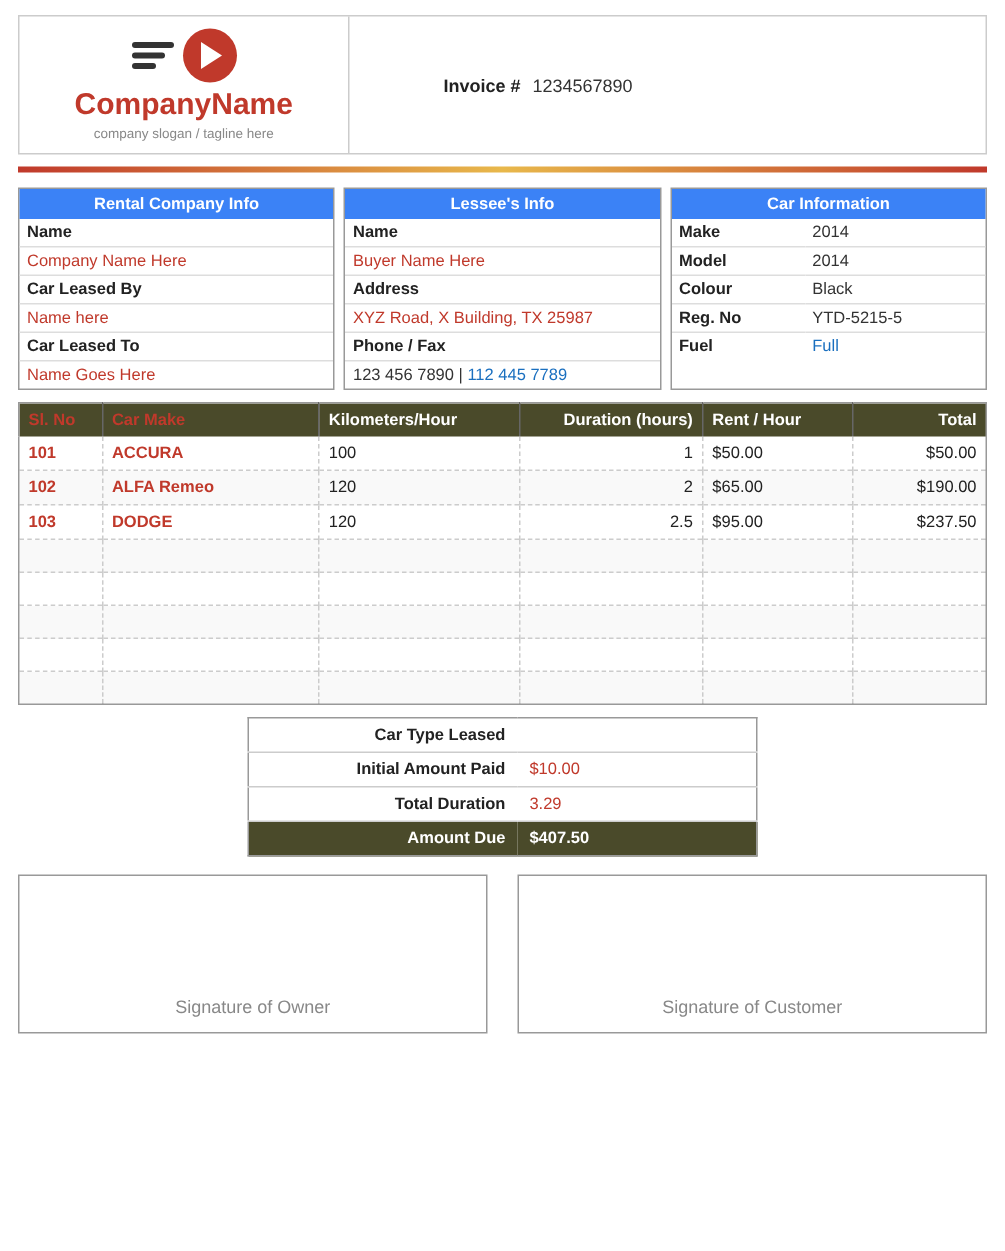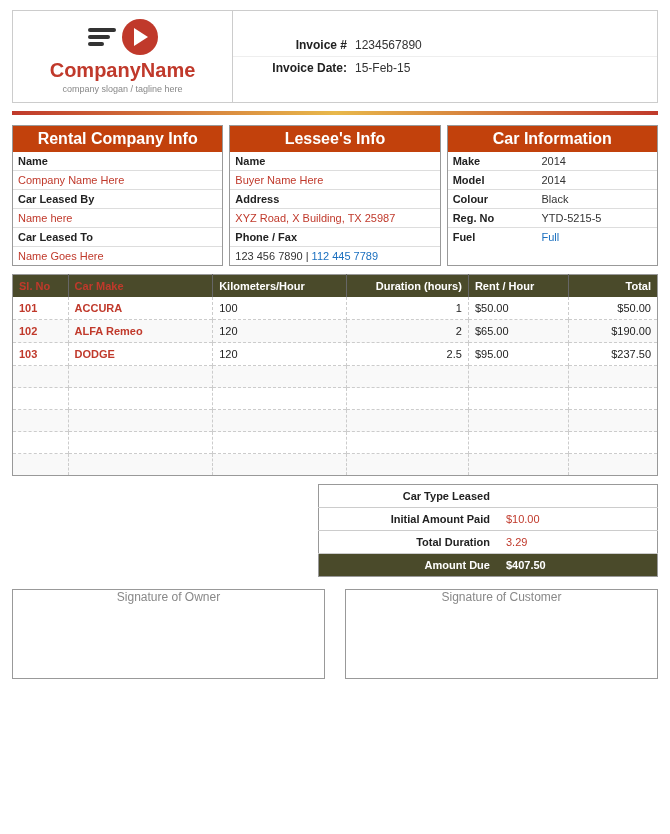--- a/index.html
+++ b/index.html
@@ -122,26 +122,26 @@
       display: flex;
       gap: 6px;
       margin-bottom: 8px;
     }
 
     .info-box {
       border: 1px solid #999;
       flex: 1;
     }
     .info-box-header {
-      background: #c2410c;
+      background: #3b82f6;
       color: #fff;
       text-align: center;
       font-weight: bold;
       padding: 4px 2px;
-      font-size: 16px;
+      font-size: 11px;
     }
     .info-table {
       width: 100%;
       border-collapse: collapse;
     }
     .info-table td {
       padding: 3px 5px;
       border-bottom: 1px solid #ddd;
       font-size: 11px;
       vertical-align: top;
@@ -205,21 +205,21 @@
     .items-table .make { width: 130px; color: #c0392b; font-weight: bold; }
     .items-table .kmh { width: 120px; }
     .items-table .dur { width: 110px; text-align: right; }
     .items-table .rent { width: 90px; }
     .items-table .total { width: 80px; text-align: right; }
     .empty-row td { height: 22px; }
 
     
     .totals-section {
       display: flex;
-      justify-content: flex-end;
+      justify-content: center;
       margin-bottom: 12px;
     }
     .totals-table {
       width: 340px;
       border-collapse: collapse;
       border: 1px solid #999;
     }
     .totals-table tr {
       border-bottom: 1px solid #ccc;
     }
@@ -251,23 +251,23 @@
 
     
     .signature-section {
       display: flex;
       gap: 20px;
       margin-top: 8px;
     }
     .signature-box {
       flex: 1;
       border: 1px solid #999;
-      height: 90px;
-      display: flex;
-      align-items: flex-start;
+      height: 106px;
+      display: flex;
+      align-items: flex-end;
       justify-content: center;
       padding-bottom: 10px;
     }
     .signature-label {
       font-size: 12px;
       color: #888;
       text-align: center;
     }
 
     
@@ -297,24 +297,20 @@
       <div class="company-name">
         <span>Company</span><span style="color:#c0392b">Name</span>
       </div>
       <div class="company-slogan">company slogan / tagline here</div>
     </div>
     <div class="header-title">
       <div class="invoice-fields">
         <div class="invoice-row">
           <span class="invoice-label">Invoice #</span>
           <span class="invoice-value">1234567890</span>
-        </div>
-        <div class="invoice-row">
-          <span class="invoice-label">Invoice Date:</span>
-          <span class="invoice-value">15-Feb-15</span>
         </div>
       </div>
     </div>
   </div>
 
   <div class="accent-bar"></div>
 
   <div class="info-section">
 
     <div class="info-box">

